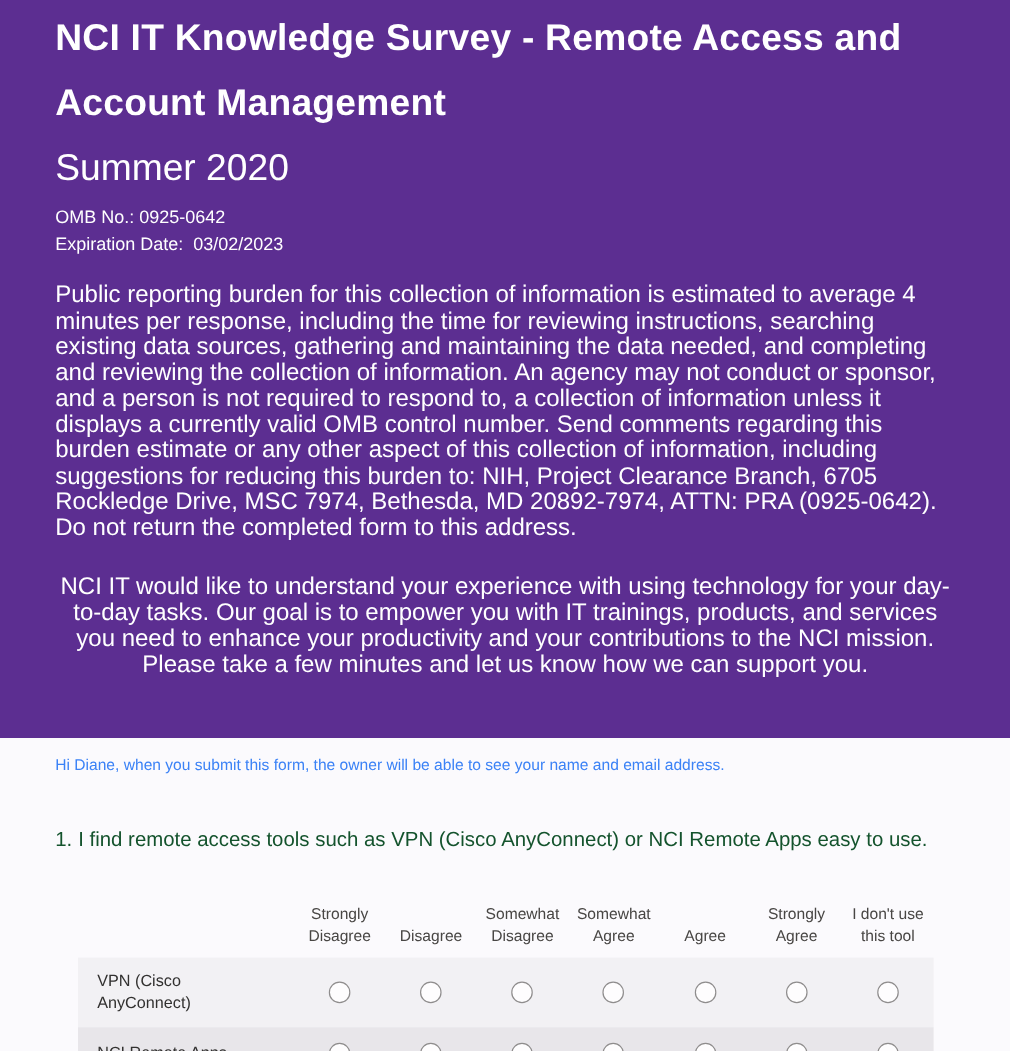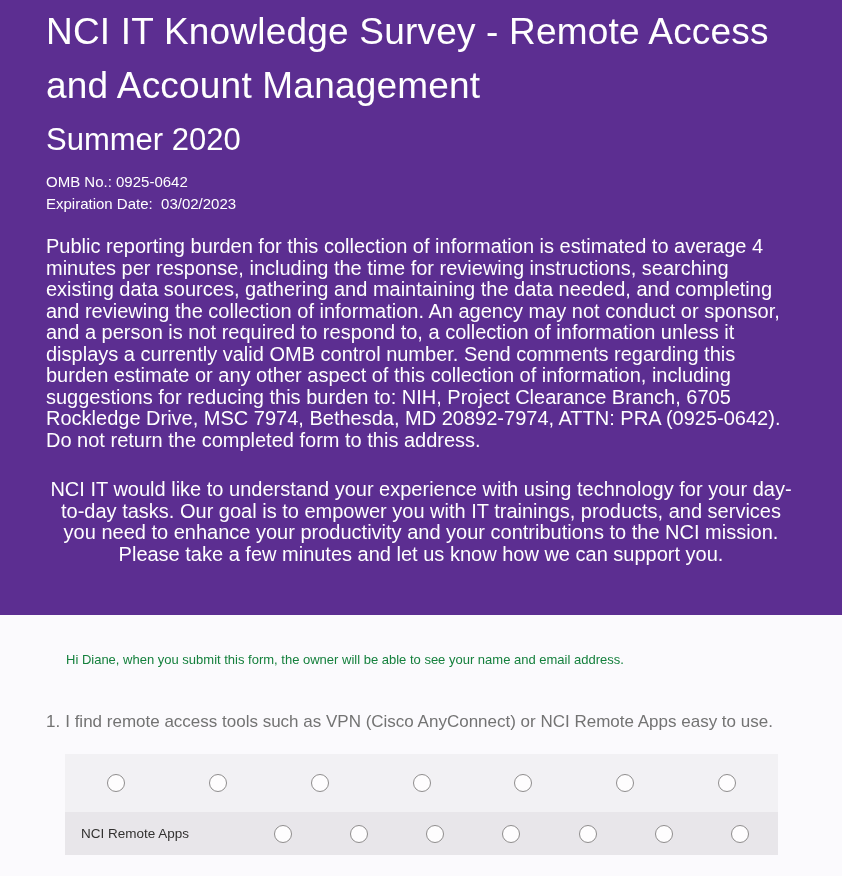--- a/index.html
+++ b/index.html
@@ -16,22 +16,22 @@
     font-family:"Liberation Sans", sans-serif;
     -webkit-font-smoothing:antialiased;
   }
   
   .form-header{
     background:var(--primary);
     color:#ffffff;
     padding:5px 46px 50px 46px;
   }
   .form-title{
-    font-size:37px;
-    font-weight:400;
+    font-size:31px;
+    font-weight:700;
     line-height:54px;
     max-width:755px;
     letter-spacing:.2px;
   }
   .form-subtitle{
     font-size:31px;
     font-weight:300;
     line-height:54px;
   }
   .form-meta{
@@ -48,30 +48,29 @@
   }
   .form-desc.second{
     margin-top:28px;
     text-align:center;
   }
   
   .form-body{
     padding:0 46px;
   }
   .privacy-notice{
-    padding-top:36px;
+    padding-top:14px;
     font-size:13px;
-    color:#15803d;
+    color:#3b82f6;
     line-height:18px;
-    margin-left:20px;
   }
   .question-title{
     margin-top:41px;
     font-size:17px;
-    color:#737373;
+    color:#14532d;
     line-height:24px;
   }
   .question-title .qnum{margin-right:5px;}
   
   .likert{
     margin-top:20px;
     margin-left:19px;   
     width:713px;
   }
   .lrow{display:flex;width:100%;}
@@ -126,22 +125,33 @@
 <div class="form-body">
 
   <div class="privacy-notice">Hi Diane, when you submit this form, the owner will be able to see your name and email address.</div>
 
   <div class="question-title">
     <span class="qnum">1.</span><span>I find remote access tools such as VPN (Cisco AnyConnect) or NCI Remote Apps easy to use.</span>
   </div>
 
   <div class="likert">
 
+    <div class="lrow lhead">
+      <div class="label-col"></div>
+      <div class="opt-col">Strongly Disagree</div>
+      <div class="opt-col">Disagree</div>
+      <div class="opt-col">Somewhat Disagree</div>
+      <div class="opt-col">Somewhat Agree</div>
+      <div class="opt-col">Agree</div>
+      <div class="opt-col">Strongly Agree</div>
+      <div class="opt-col">I don't use this tool</div>
+    </div>
 
     <div class="lrow lbody-row row-1">
+      <div class="label-col">VPN (Cisco AnyConnect)</div>
       <div class="opt-col">
           <span class="radio"></span>
         </div>
       <div class="opt-col">
           <span class="radio"></span>
         </div>
       <div class="opt-col">
           <span class="radio"></span>
         </div>
       <div class="opt-col">

